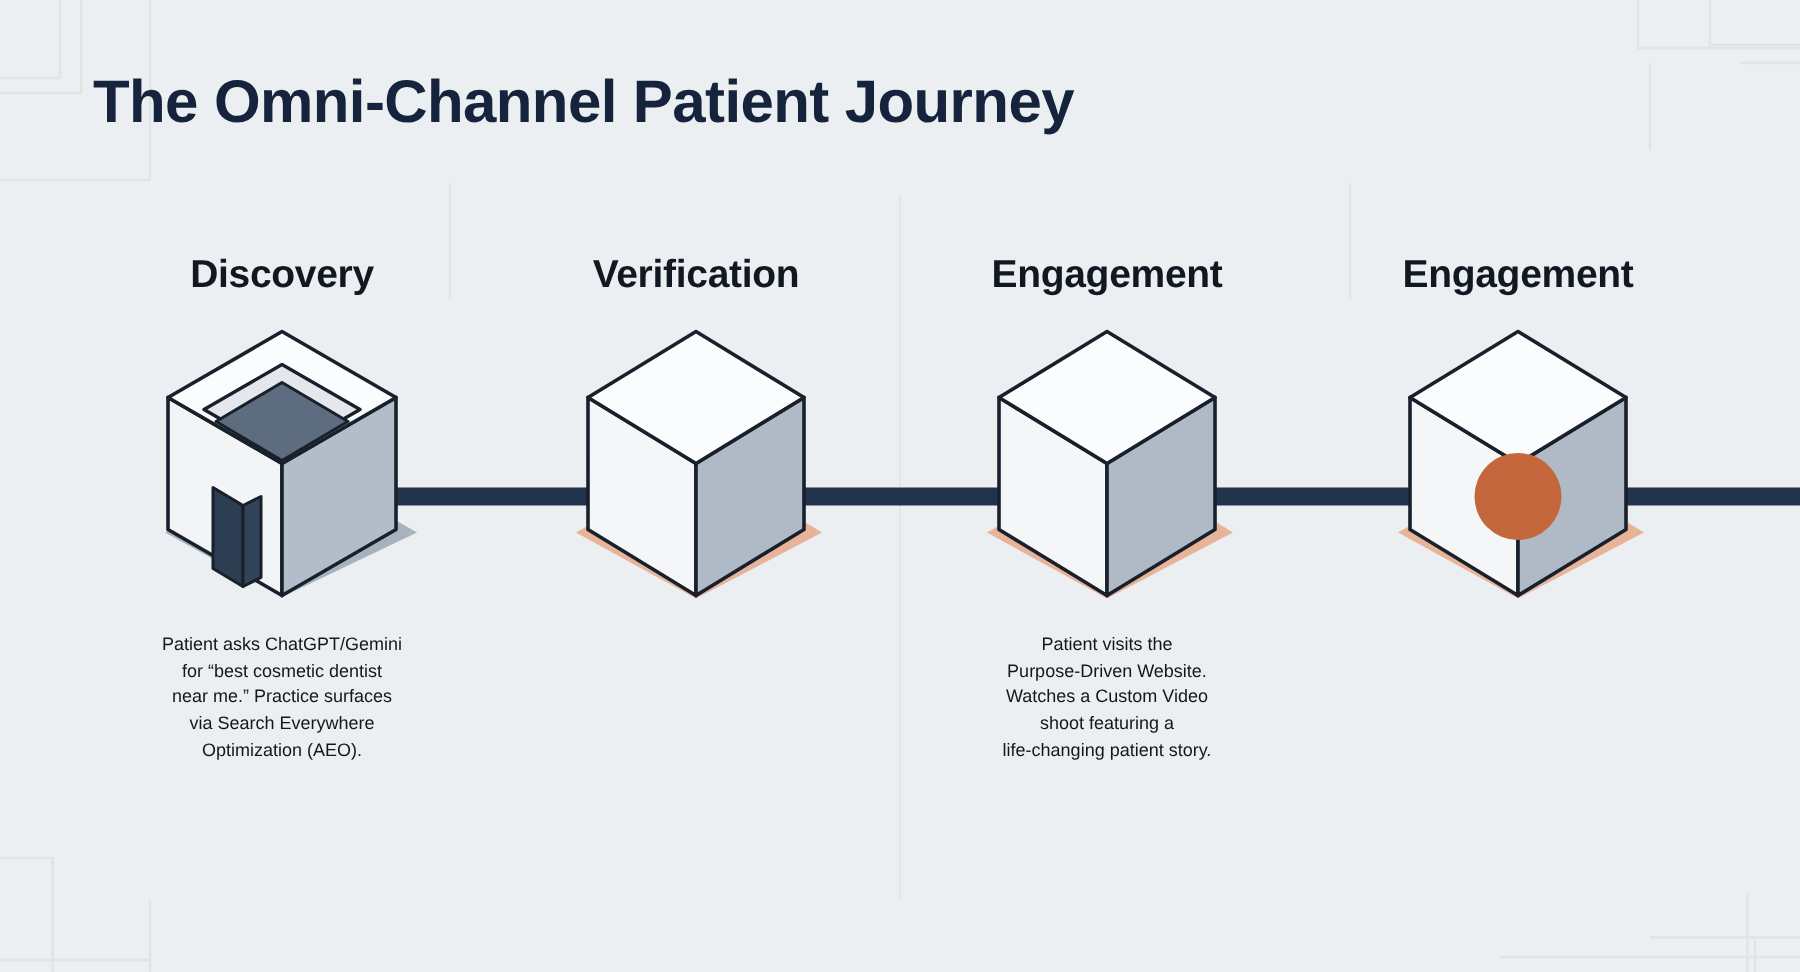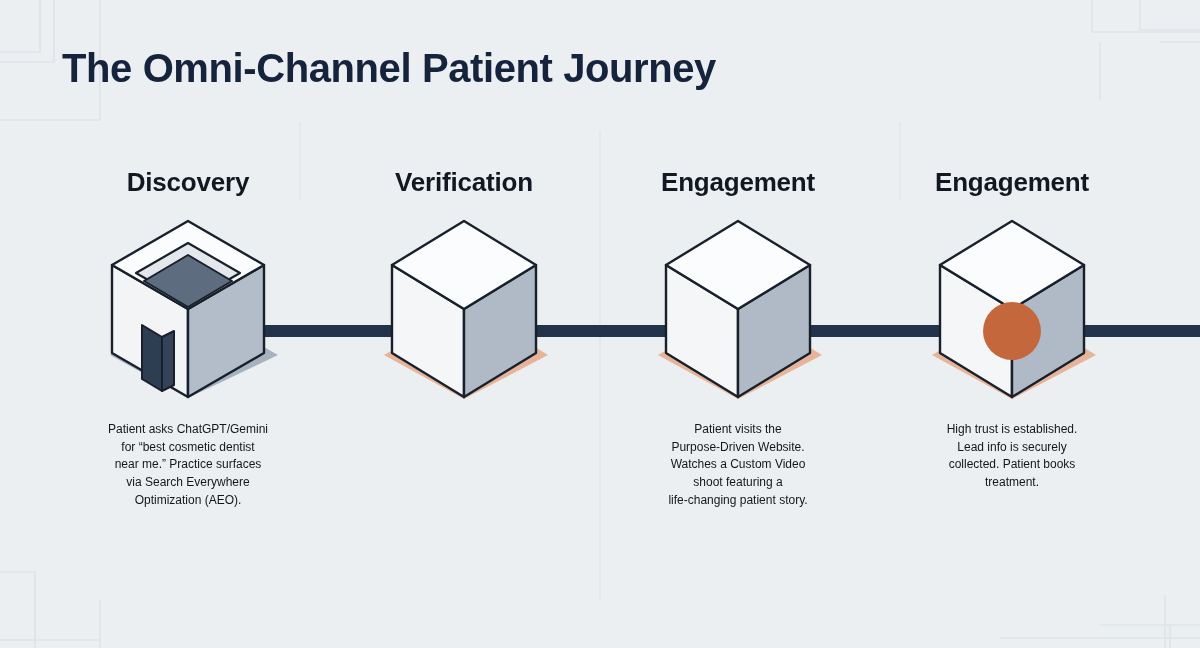--- a/index.html
+++ b/index.html
@@ -178,19 +178,15 @@
     <div class="stage-label">Engagement</div>
     <div class="stage-art">
       <svg width="276" height="200" viewBox="0 0 276 200">
         <polygon points="138,186 58,142 86,126 196,126 222,142" fill="#e8b093" opacity="0.95"></polygon>
         <polygon points="66,52 66,140 138,184 138,96" fill="#f4f6f8" stroke="#18202c" stroke-width="2.4" stroke-linejoin="round"></polygon>
         <polygon points="210,52 210,140 138,184 138,96" fill="#b0bac7" stroke="#18202c" stroke-width="2.4" stroke-linejoin="round"></polygon>
         <polygon points="138,8 210,52 138,96 66,52" fill="#fbfcfd" stroke="#18202c" stroke-width="2.4" stroke-linejoin="round"></polygon>
         <circle cx="138" cy="118" r="29" fill="#c4673c"></circle>
       </svg>
     </div>
-    <div class="stage-caption">High trust is established.
-Lead info is securely
-collected. Patient books
-treatment.</div>
   </div>
 
 </div>
 
 </body></html>

